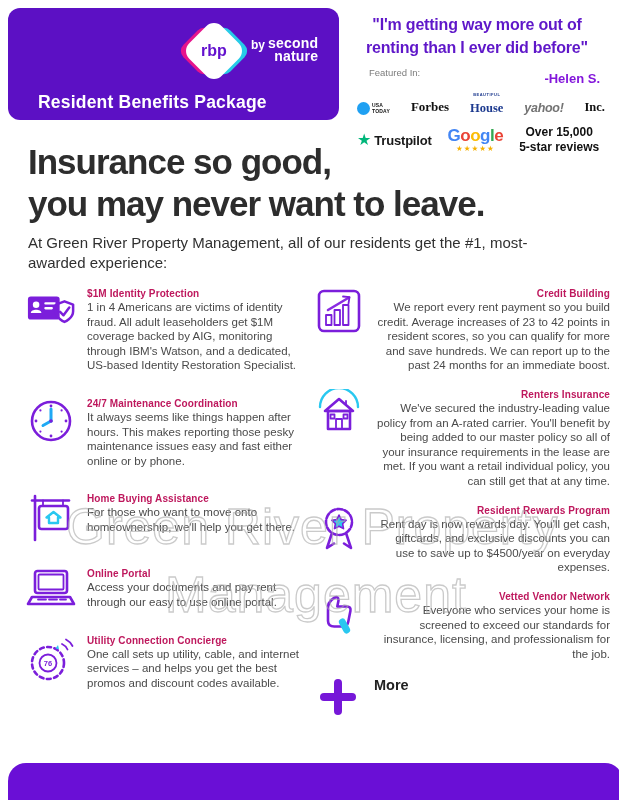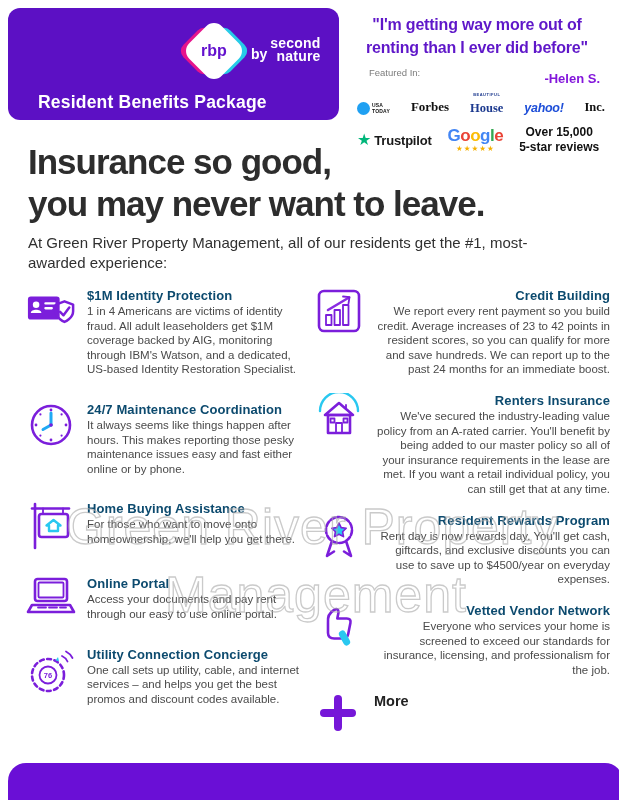--- a/index.html
+++ b/index.html
@@ -17,39 +17,39 @@
 
   
   .rbp-logo { position:absolute; left:176px; top:13px; width:60px; height:60px; }
   .rbp-logo .d { position:absolute; width:38px; height:38px; border-radius:9px; transform:rotate(45deg); }
   .rbp-logo .d.pink { left:1px; top:11px; background:#E6148C; }
   .rbp-logo .d.cyan { left:21px; top:11px; background:#27CBE8; }
   .rbp-logo .d.white { left:7px; top:7px; width:46px; height:46px; background:#fff; border-radius:11px;
     display:flex; align-items:center; justify-content:center; }
   .rbp-logo .d.white span { transform:rotate(-45deg); color:#6312CE; font-weight:bold; font-size:16px; }
   .by-second-nature { position:absolute; left:243px; top:29px; display:flex; gap:3px; }
-  .by-second-nature .by { font-size:14px; font-weight:bold; margin-top:9px; }
+  .by-second-nature .by { font-size:12px; font-weight:bold; margin-top:1px; }
   .by-second-nature .stack { text-align:right; font-size:14px; font-weight:bold; line-height:.95; letter-spacing:.2px; }
 
   
   .testimonial { position:absolute; left:346px; top:13px; width:262px; text-align:center; }
   .quote { color:#5F17C9; font-weight:bold; font-size:16px; line-height:1.45; letter-spacing:-.2px; }
   .attribution { text-align:right; color:#8316DB; font-weight:bold; font-size:13px; margin-top:12px; padding-right:8px; }
 
   .featured { position:absolute; left:357px; top:67px; width:248px; }
   .featured-label { font-size:9.5px; color:#7c7c7c; margin-bottom:5px;padding-left:12px; }
   .logo-row { display:flex; align-items:flex-end; justify-content:space-between; }
   .usat { display:flex; align-items:center; gap:2px; }
   .usat-circle { width:13px; height:13px; border-radius:50%; background:#1FA0F2; }
   .usat-text { font-size:5px; font-weight:bold; color:#111; line-height:1.1; letter-spacing:.2px; }
   .forbes { font-family:"Liberation Serif", serif; font-weight:bold; font-size:13px; color:#111; }
   .house { text-align:center; color:#1D3A8F; line-height:1; }
   .house .tiny { font-size:4px; font-weight:bold; letter-spacing:.5px; }
   .house .big { font-family:"Liberation Serif", serif; font-weight:bold; font-size:12.5px; }
-  .yahoo { color:#1d4ed8; font-weight:bold; font-size:12.5px; font-style:italic; letter-spacing:-.3px; }
+  .yahoo { color:#737373; font-weight:bold; font-size:12.5px; font-style:italic; letter-spacing:-.3px; }
   .inc { font-family:"Liberation Serif", serif; font-weight:bold; font-size:12.5px; color:#111; }
 
   .reviews-row { display:flex; align-items:center; gap:16px; margin-top:10px; }
   .trustpilot { display:flex; align-items:center; gap:3px; }
   .tp-star { color:#00B67A; font-size:16px; line-height:1; }
   .tp-label { font-size:13px; color:#191919; font-weight:bold; letter-spacing:-.2px; }
   .google { display:flex; flex-direction:column; align-items:center; line-height:1; }
   .google .word { font-size:17px; font-weight:bold; letter-spacing:-.5px; }
   .google .g1{color:#4285F4}.google .g2{color:#EA4335}.google .g3{color:#FBBC05}
   .google .g4{color:#4285F4}.google .g5{color:#34A853}.google .g6{color:#EA4335}
@@ -63,21 +63,21 @@
     color:#303030; line-height:1.35; }
 
   
   .benefits { position:absolute; left:26px; top:288px; right:6px; display:flex; z-index:1; }
   .col-left { width:288px; flex:none; }
   .col-right { flex:1; }
   .item { display:flex; gap:11px; }
   .col-left .item { margin-bottom:25px; }
   .col-right .item { margin-bottom:16px;text-align:right; }
   .icon-wrap { width:50px; flex:none; display:flex; justify-content:center; }
-  .item-title { font-size:13px; font-weight:bold; color:#0c4a6e; letter-spacing:.1px; }
+  .item-title { font-size:10px; font-weight:bold; color:#be185d; letter-spacing:.1px; }
   .item-desc { font-size:11.5px; color:#4A4A4A; line-height:1.27; margin-top:1px; }
   .col-left .item-text { width:212px; }
   .col-right .item-text { width:235px; }
 
   
   .more-row { display:flex; gap:16px; margin-top:8px; margin-left:4px; cursor:pointer; }
   .plus-icon { position:relative; width:40px; height:40px; flex:none; }
   .plus-icon::before, .plus-icon::after { content:""; position:absolute; background:#7617D8; border-radius:5px; }
   .plus-icon::before { left:16px; top:2px; width:8px; height:36px; }
   .plus-icon::after { left:2px; top:16px; width:36px; height:8px; }

